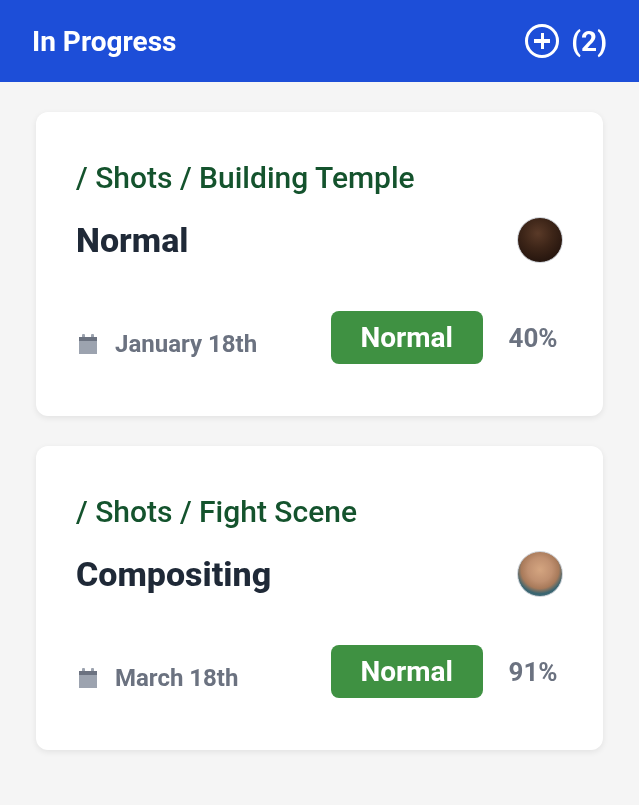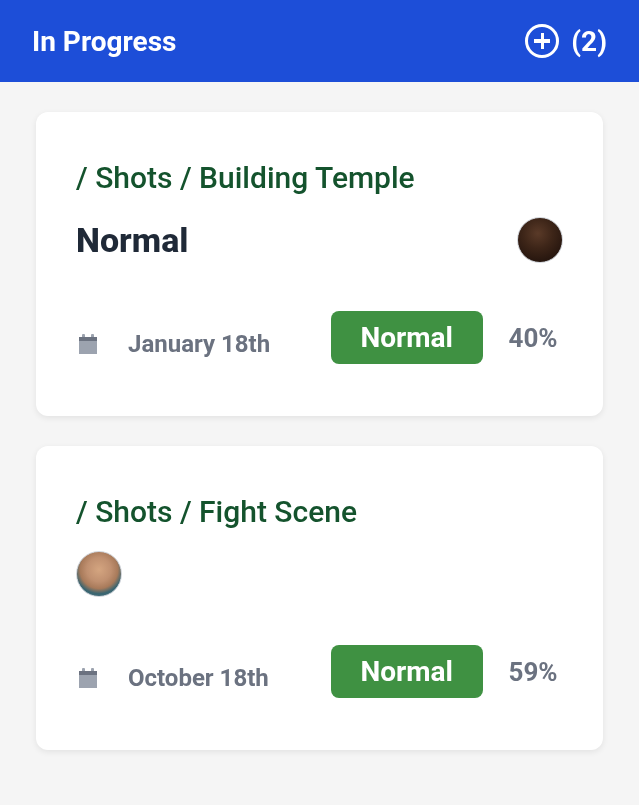--- a/index.html
+++ b/index.html
@@ -103,21 +103,21 @@
       background: radial-gradient(circle at 50% 40%, #d4a580 0%, #c09070 35%, #a87a5a 55%, #3a6570 70%, #4a7585 100%);
     }
     .card-row2 {
       display: flex;
       align-items: center;
       gap: 20px;
     }
     .date-section {
       display: flex;
       align-items: center;
-      gap: 28px;
+      gap: 15px;
       flex: 0 0 auto;
       margin-top: 12px;
     }
     .calendar-icon {
       width: 24px;
       height: 24px;
       flex-shrink: 0;
     }
     .date-text {
       color: #6b7280;
@@ -174,31 +174,32 @@
         <div class="date-text">January 18th</div>
       </div>
       <div class="priority-badge">Normal</div>
       <div class="percent">40%</div>
     </div>
   </div>
 
   <div class="card">
     <div class="breadcrumb">/ Shots / Fight Scene</div>
     <div class="card-row1">
+      <div class="task-title">Compositing</div>
       <div class="avatar avatar-2"></div>
     </div>
     <div class="card-row2">
       <div class="date-section">
         <svg class="calendar-icon" viewBox="0 0 24 24" fill="#9ca3af">
           <rect x="3" y="5" width="18" height="17" rx="2" fill="#9ca3af"></rect>
           <rect x="3" y="9" width="18" height="13" rx="0" fill="#9ca3af"></rect>
           <rect x="6" y="2" width="3" height="5" rx="1" fill="#9ca3af"></rect>
           <rect x="15" y="2" width="3" height="5" rx="1" fill="#9ca3af"></rect>
           <rect x="3" y="5" width="18" height="4" fill="#6b7280"></rect>
         </svg>
-        <div class="date-text">October 18th</div>
+        <div class="date-text">March 18th</div>
       </div>
       <div class="priority-badge">Normal</div>
-      <div class="percent">59%</div>
+      <div class="percent">91%</div>
     </div>
   </div>
 
 </div>
 
 </body></html>

